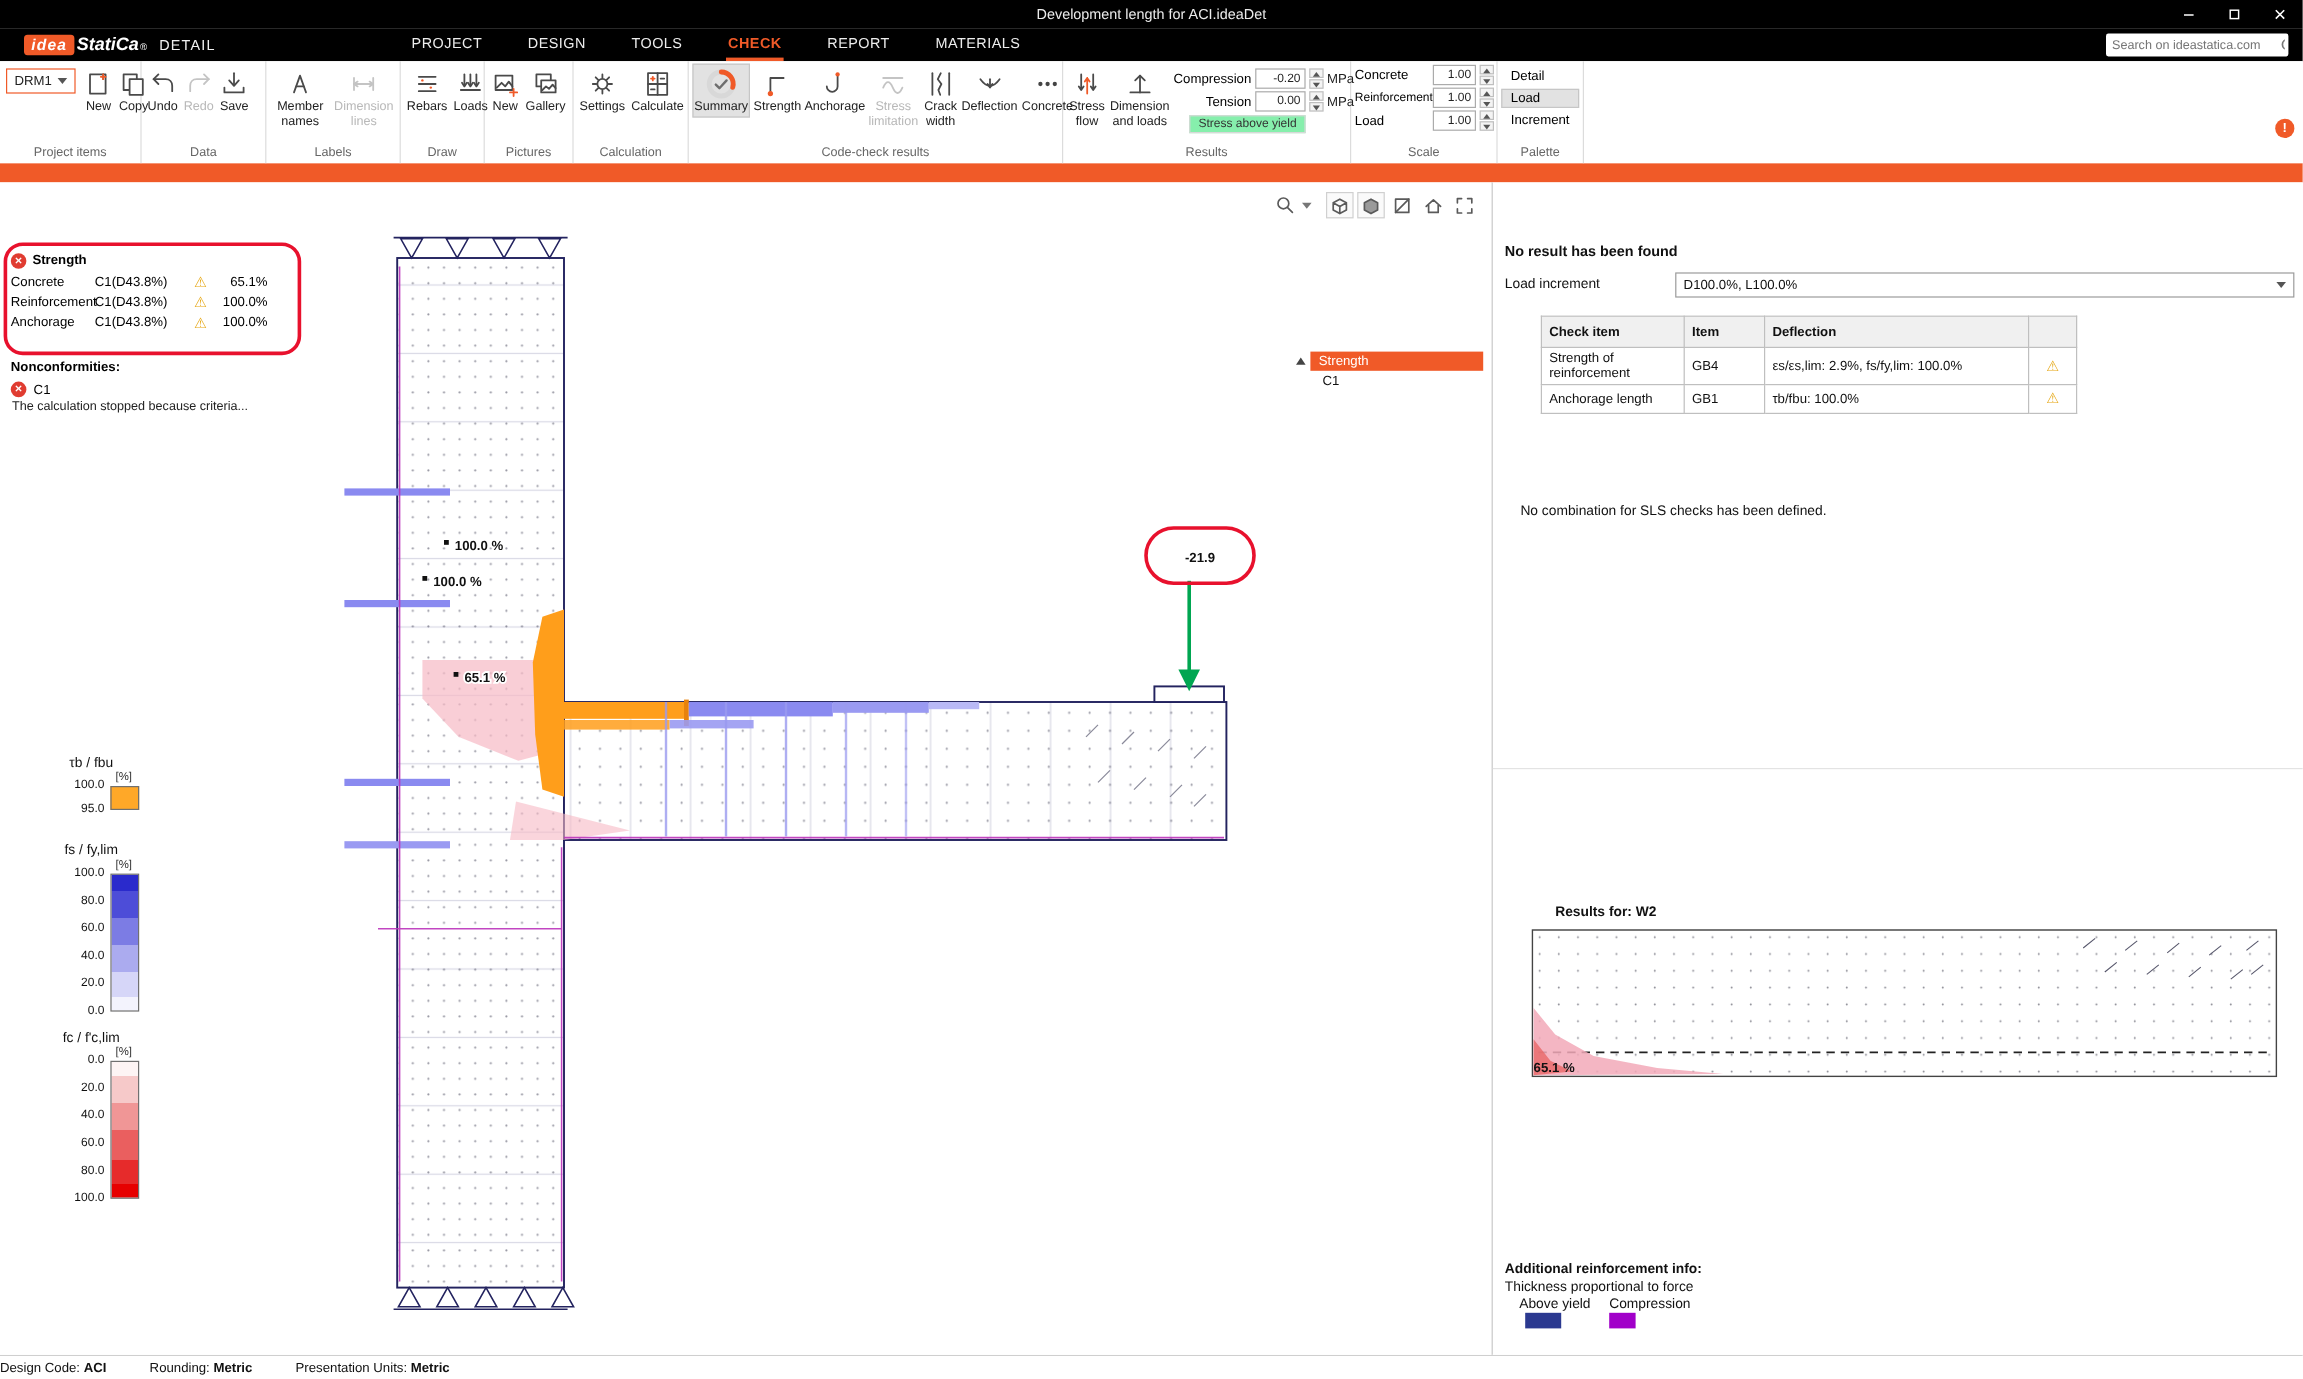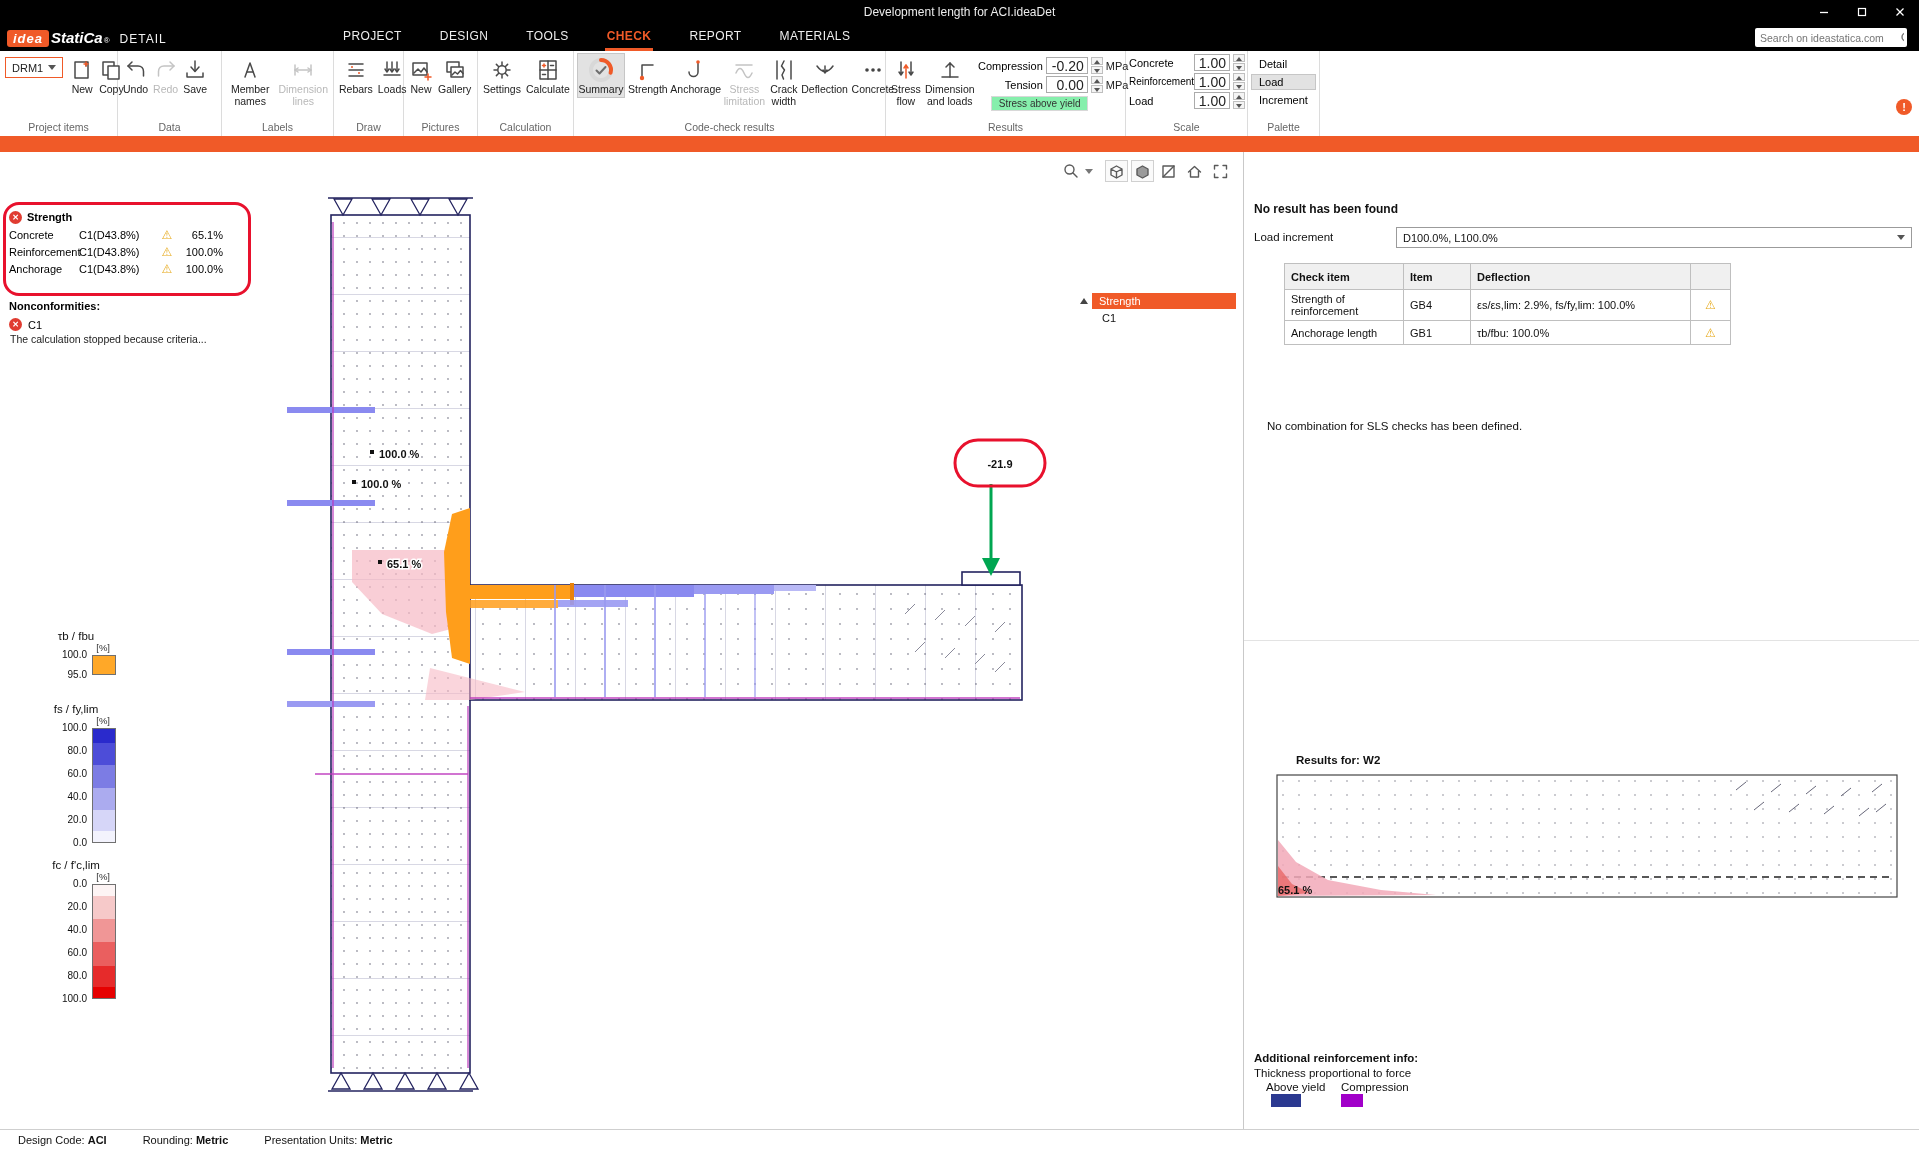--- a/index.html
+++ b/index.html
@@ -8,21 +8,21 @@
   .app { position:relative; width:1919px; height:1149px; background:#fff; }
 
   
   .titlebar { position:relative; height:24px; background:#000; color:#fff; display:flex; align-items:center; }
   .titlebar .title { position:absolute; left:0; right:0; text-align:center; font-size:12px; color:#ECECEC; }
   .win-controls { margin-left:auto; display:flex; z-index:2; }
   .win-btn { width:38px; height:24px; display:flex; align-items:center; justify-content:center; cursor:pointer; }
 
   
   .menubar { position:relative; height:27px; background:#000; display:flex; align-items:center; color:#fff; }
-  .logo { display:flex; align-items:baseline; margin-left:7px; }
+  .logo { display:flex; align-items:baseline; margin-left:20px; }
   .logo-box { background:#F05A28; color:#fff; font-weight:bold; font-style:italic; padding:1px 6px; border-radius:3px; font-size:13px; letter-spacing:1px; }
   .logo-text { font-size:15px; font-weight:bold; font-style:italic; margin-left:2px; }
   .logo-reg { font-size:8px; vertical-align:super; margin-left:1px; }
   .mode { font-size:12px; margin-left:10px; letter-spacing:1px; color:#F2F2F2; }
   .menu-items { position:absolute; left:341px; top:0; height:27px; display:flex; gap:34px; align-items:stretch; }
   .menu-item { font-size:12px; letter-spacing:.4px; display:flex; align-items:center; padding:0 2px; border-bottom:3px solid transparent; cursor:pointer; color:#EDEDED; }
   .menu-item.active { color:#F05A28; border-bottom-color:#F05A28; font-weight:bold; }
   .search-box { position:absolute; right:12px; top:4px; width:152px; height:19px; background:#fff; border-radius:2px; display:flex; align-items:center; padding-right:3px; }
   .search-box input { border:none; outline:none; flex:1; font-size:10.5px; padding:0 5px; color:#444; font-family:"Liberation Sans",sans-serif; background:transparent; }
 
@@ -36,21 +36,21 @@
   .rbtn.selected { background:#E2E2E2; border-color:#C6C6C6; }
   .rbtn.disabled { color:#B8B8B8; }
   .ricon svg { stroke:#4A4A4A; fill:none; stroke-width:1.5; stroke-linecap:round; stroke-linejoin:round; }
   .rbtn.disabled .ricon svg { stroke:#C4C4C4; }
   .rlabel { white-space:pre-line; }
   .drm-btn { border:1px solid #F05A28; color:#222; font-size:11px; padding:0 6px; display:flex; gap:5px; align-items:center; height:21px; margin:4px 4px 0 2px; cursor:pointer; background:#fff; }
   .chev { width:0; height:0; border-left:4px solid transparent; border-right:4px solid transparent; border-top:5px solid #555; }
   .fields-col { display:flex; flex-direction:column; padding-top:3px; }
   .spin-row { display:flex; align-items:center; gap:3px; font-size:11px; margin:1px 0; }
   .spin-row .lbl { width:66px; text-align:right; white-space:nowrap; }
-  .num { width:42px; height:17px; border:1px solid #ABABAB; font-size:14px; text-align:right; padding-right:3px; font-family:"Liberation Sans",sans-serif; color:#222; }
+  .num { width:42px; height:17px; border:1px solid #ABABAB; font-size:10px; text-align:right; padding-right:3px; font-family:"Liberation Sans",sans-serif; color:#222; }
   .spinner { display:inline-flex; flex-direction:column; gap:1px; cursor:pointer; }
   .spinner i { display:block; width:12px; height:8px; border:1px solid #BFBFBF; background:#F4F4F4; position:relative; }
   .spinner i::after { content:""; position:absolute; left:2px; top:1.5px; border-left:3.5px solid transparent; border-right:3.5px solid transparent; }
   .spinner .up::after { border-bottom:4px solid #555; }
   .spinner .dn::after { border-top:4px solid #555; }
   .unit { font-size:11px; color:#222; }
   .chip { font-size:10px; background:#86efac; border:1px solid #D8D8D8; padding:1px 7px; margin:2px 0 0 14px; white-space:nowrap; align-self:flex-start; color:#333; }
   .pal-btn { font-size:11px; padding:1px 7px; margin:1px 0; border:1px solid transparent; cursor:pointer; align-self:stretch; text-align:left; }
   .pal-btn.selected { background:#E2E2E2; border-color:#C6C6C6; }
   .notif-circle { position:absolute; right:7px; top:48px; width:16px; height:16px; border-radius:50%; background:#F05A28; color:#fff; font-size:11px; font-weight:bold; display:flex; align-items:center; justify-content:center; cursor:pointer; }
@@ -110,21 +110,21 @@
   .check-table td { height:24px; background:#fff; }
   .check-table tr.selected td { background:#DADADA; }
   .check-table .warncell { text-align:center; width:40px; }
   .panel-divider { position:absolute; left:0; top:488px; width:100%; border-top:1px solid #E3E3E3; }
   .mini-draw { position:absolute; left:32px; top:622px; }
   .ai-swatch { position:absolute; height:13px; }
   .ai-navy { left:27px; top:942px; width:30px; background:#2B3990; }
   .ai-purple { left:97px; top:942px; width:22px; background:#A100C9; }
 
   
-  .statusbar { height:20px; background:#fff; border-top:1px solid #CFCFCF; display:flex; align-items:center; gap:36px; padding-left:18px; font-size:11px; color:#111; }
+  .statusbar { height:20px; background:#fff; border-top:1px solid #CFCFCF; display:flex; align-items:center; gap:36px; padding-left:0; font-size:11px; color:#111; }
   .statusbar b { font-weight:bold; }
 
   .dlabel { font-family:"Liberation Sans",sans-serif; font-size:11px; font-weight:bold; fill:#111; paint-order:stroke; stroke:#fff; stroke-width:3px; }
 </style>
 </head>
 <body>
 
 <div class="app">
 
   <div class="titlebar">

